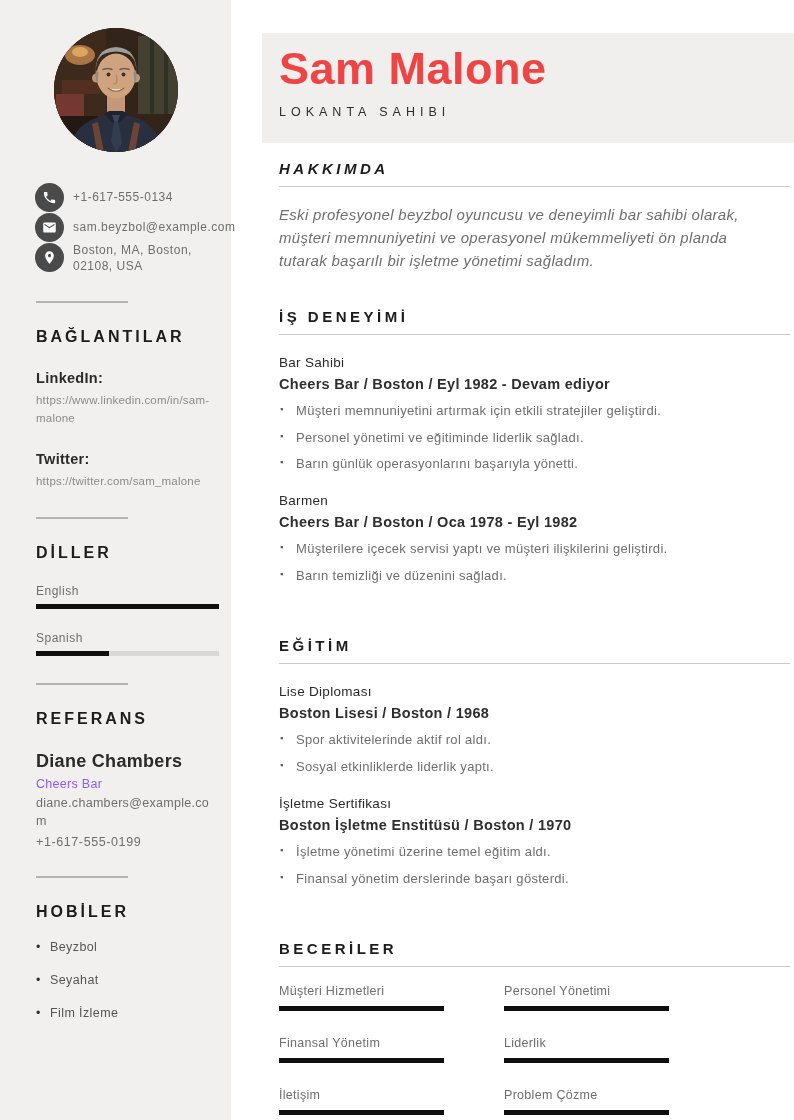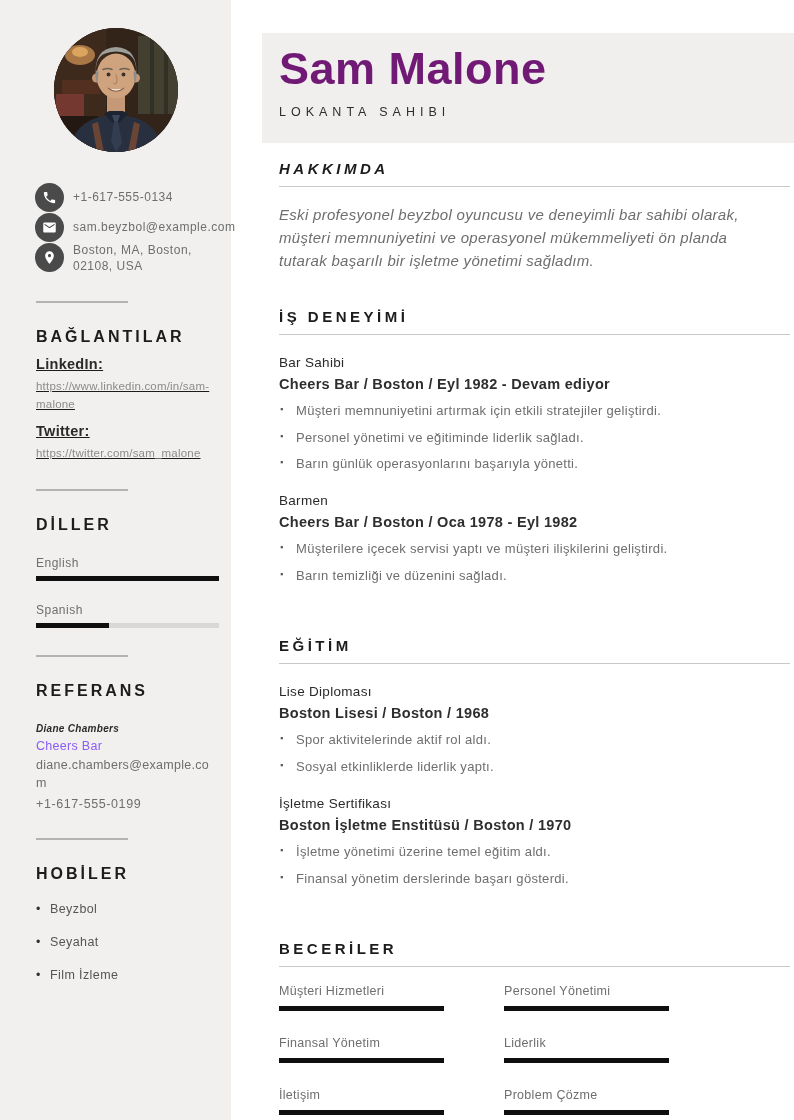--- a/index.html
+++ b/index.html
@@ -23,47 +23,47 @@
             display:flex; align-items:center; justify-content:center; }
   .c-icon svg { width:15px; height:15px; fill:#ffffff; }
   .c-text { font-size:12px; color:#6e6e6e; letter-spacing:.5px; line-height:1.35; }
   .c-text.loc-text { max-width:122px; }
 
   .sdivider { margin:27px 0 0 36px; width:92px; border-top:2px solid #b5b3b0; }
 
   .side-sec { margin:25px 16px 0 36px; }
   .side-h { font-size:16px; font-weight:700; letter-spacing:3px; color:#1c1c1c; margin:0; }
 
-  .link-item { margin-top:10px;text-decoration:underline; }
+  .link-item { margin-top:24px; }
   .link-label { font-size:14.5px; font-weight:700; color:#2a2a2a; letter-spacing:.3px; }
   .link-url { display:block; margin-top:6px; font-size:11.5px; color:#8b8b8b;
               letter-spacing:.2px; line-height:1.5; overflow-wrap:anywhere; text-decoration:none; }
 
   .lang { margin-top:22px; }
   .lang-name { font-size:12px; color:#6e6e6e; letter-spacing:.5px; }
   .bar { position:relative; height:5px; background:#d9d8d6; }
   .bar-fill { position:absolute; left:0; top:0; bottom:0; background:#0f0f0f; }
   .lang .bar { margin-top:6px; width:183px; }
 
-  .ref-name { margin-top:23px; font-size:10px; font-weight:700; color:#2a2a2a; letter-spacing:.3px;font-style:italic; }
+  .ref-name { margin-top:23px; font-size:18px; font-weight:700; color:#2a2a2a; letter-spacing:.3px; }
   .ref-company { margin-top:5px; font-size:12.5px; color:#8b5cf6; letter-spacing:.3px; }
   .ref-email { margin-top:4px; font-size:12.5px; color:#6e6e6e; letter-spacing:.3px;
                line-height:1.4; overflow-wrap:anywhere; max-width:195px; display:block; text-decoration:none; }
   .ref-phone { margin-top:5px; font-size:12.5px; color:#6e6e6e; letter-spacing:.6px; display:block; text-decoration:none; }
 
   .hobby-list { list-style:none; margin:6px 0 0; padding:0; }
   .hobby-list li { position:relative; padding-left:14px; margin-top:19px;
                    font-size:12.5px; color:#555555; letter-spacing:.4px; }
   .hobby-list li::before { content:"•"; position:absolute; left:0; top:0; color:#333; }
 
   
   .band { position:absolute; left:262px; top:33px; width:532px; height:110px; background:#f0efed; }
   .main { position:absolute; left:279px; top:0; width:511px; }
 
-  .person-name { margin:44px 0 0; font-size:45px; font-weight:700; letter-spacing:.5px; color:#701a75; line-height:1.1; }
+  .person-name { margin:44px 0 0; font-size:45px; font-weight:700; letter-spacing:.5px; color:#ef4444; line-height:1.1; }
   .person-role { margin-top:11px; font-size:12.5px; letter-spacing:5px; color:#2e2e2e; }
 
   section h2 { font-size:15px; font-weight:700; letter-spacing:3.5px; color:#1c1c1c; margin:0; }
   .rule { border:none; border-top:1px solid #c9c9c9; margin:9px 0 0; }
 
   .about { margin-top:41px;font-style:italic; }
   .about p { margin:16px 0 0; font-size:15px; line-height:1.56; color:#6e6e6e; letter-spacing:.3px; max-width:480px; }
 
   .experience { margin-top:35px; }
   .education  { margin-top:52px; }

